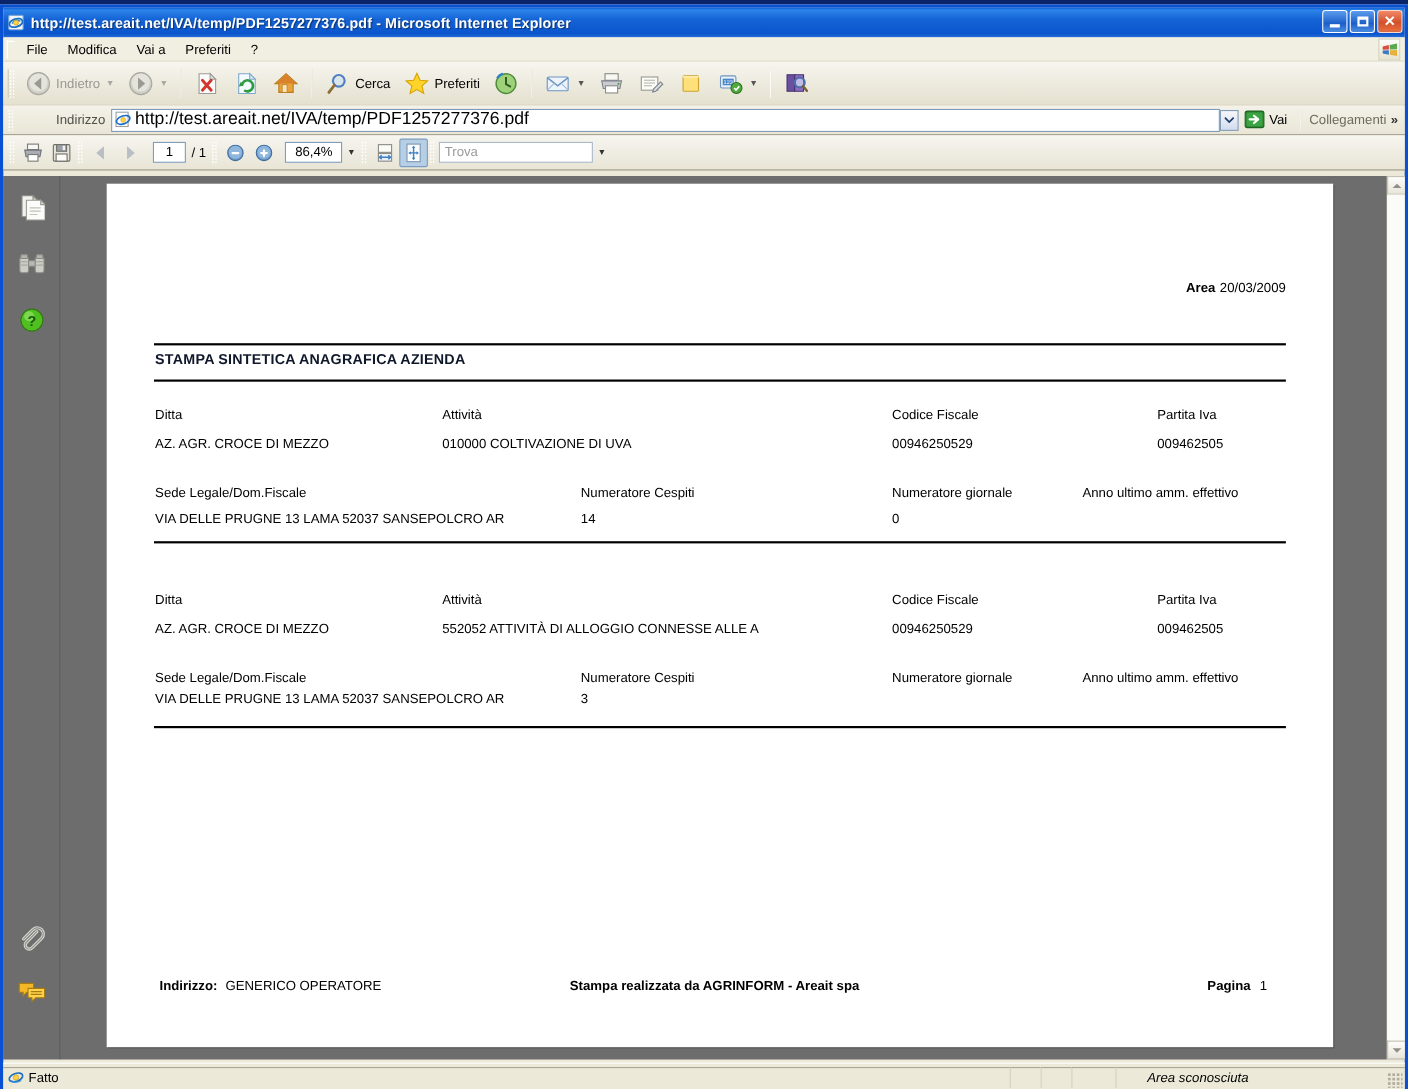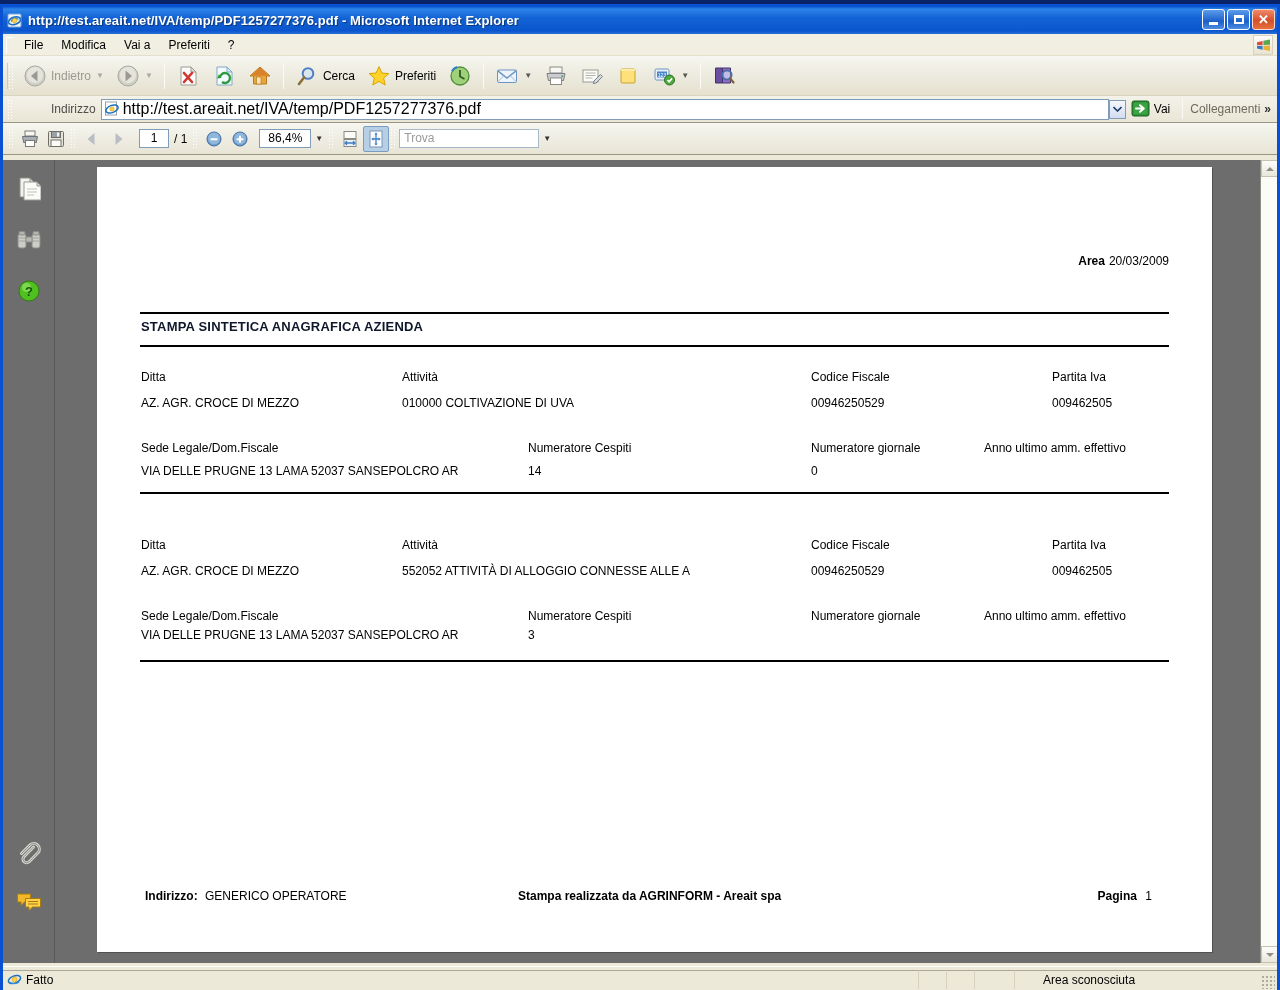--- a/index.html
+++ b/index.html
@@ -268,21 +268,21 @@
   }
   .sb-pane {
     height:19px; display:flex;align-items:center;
     border-left:1px solid #d6d2bd; border-top:1px solid #aaa79a;
     padding: 0 5px;
   }
   .sb-first { flex: 0 0 915px; border-left:none; padding-left:4px; gap:4px;}
   .sb-sm { flex: 0 0 28px; }
   .sb-sm2 { flex: 0 0 28px; }
   .sb-sm3 { flex: 0 0 40px; }
-  .sb-last { flex:1 1 auto; padding-left:28px; }
+  .sb-last { flex:1 1 auto; padding-left:28px;font-style:italic; }
   .sb-grip {
     position:absolute; right:2px; bottom:2px;
     width:14px;height:14px;
     background-image: radial-gradient(#b0ac9b 45%, transparent 46%);
     background-size:4px 4px;
   }
 </style>
 </head>
 <body>
 

